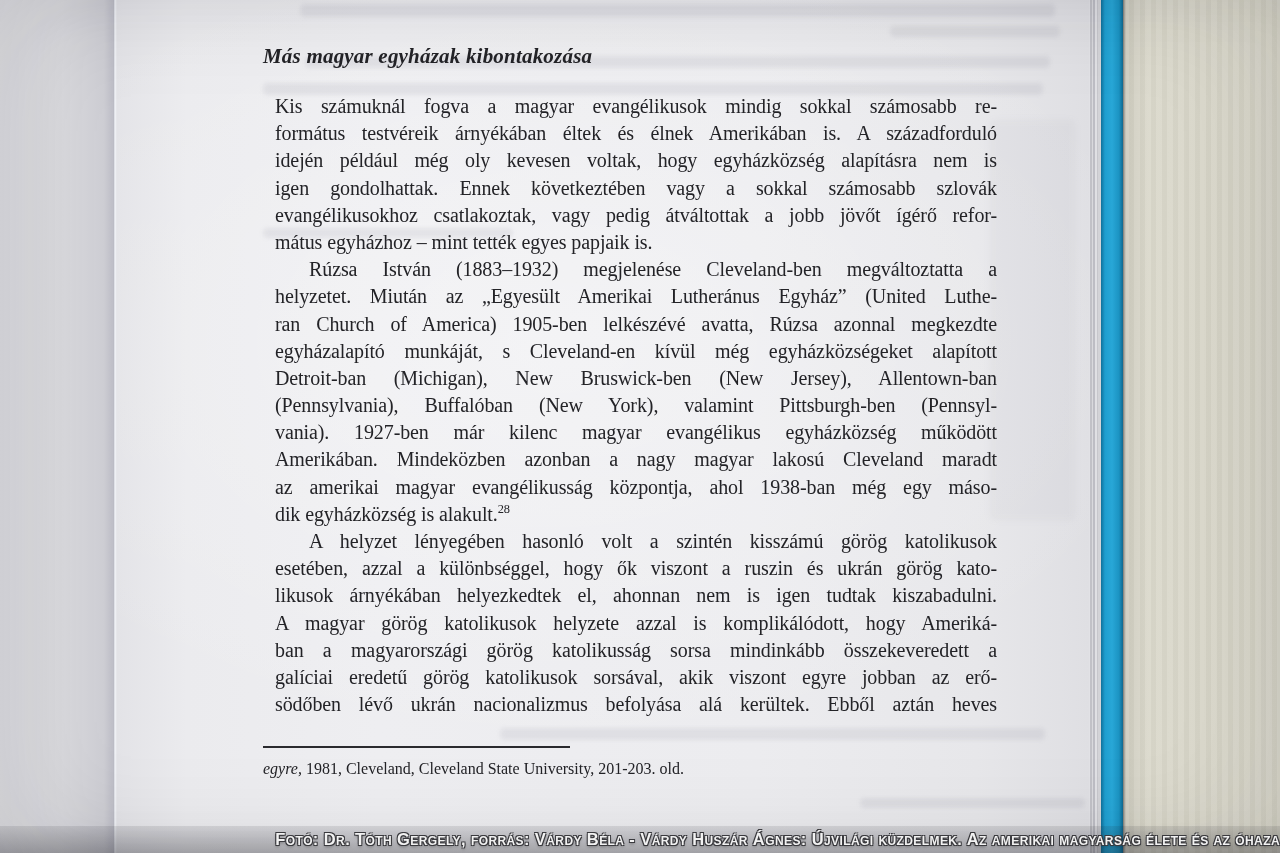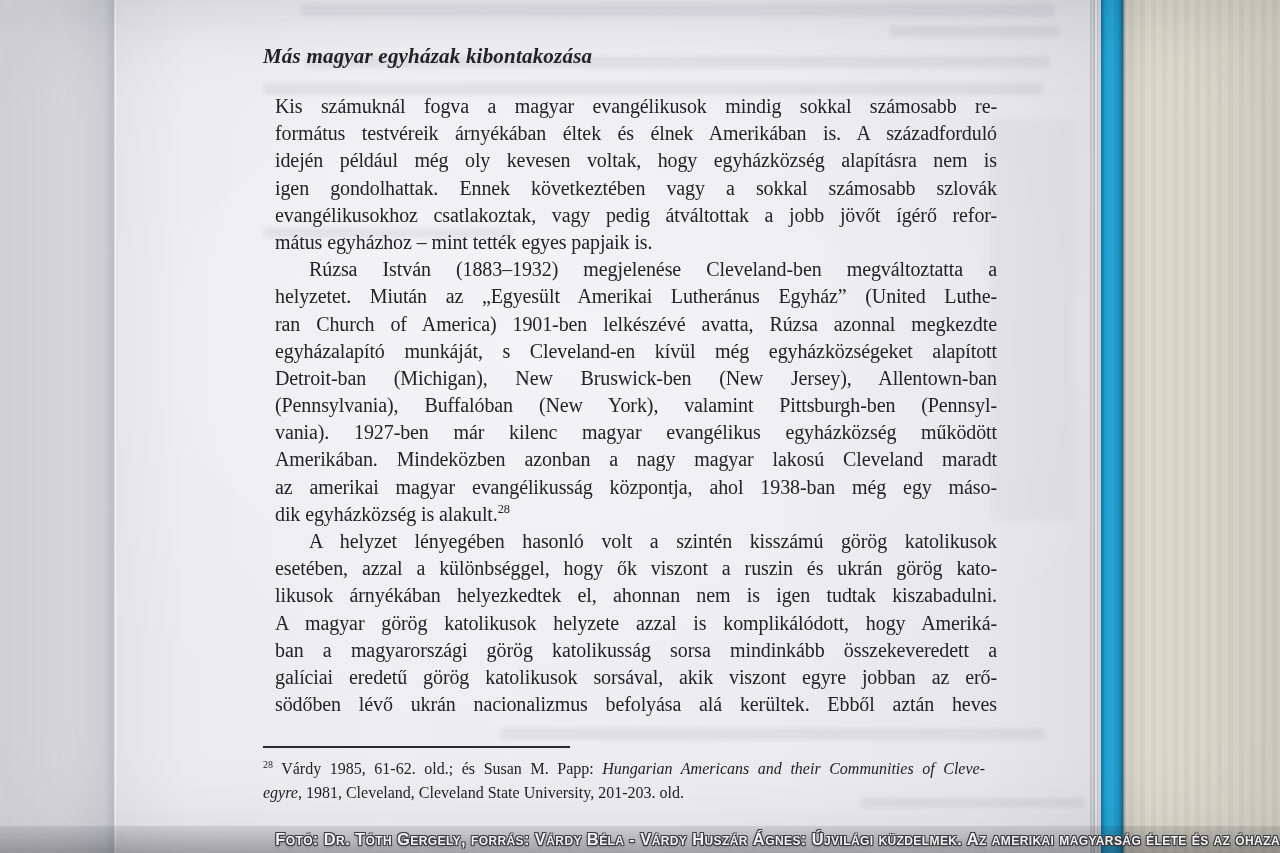--- a/index.html
+++ b/index.html
@@ -133,21 +133,21 @@
         <div class="line"><span>Kis számuknál fogva a magyar evangélikusok mindig sokkal számosabb re-</span></div>
         <div class="line"><span>formátus testvéreik árnyékában éltek és élnek Amerikában is. A századforduló</span></div>
         <div class="line"><span>idején például még oly kevesen voltak, hogy egyházközség alapításra nem is</span></div>
         <div class="line"><span>igen gondolhattak. Ennek következtében vagy a sokkal számosabb szlovák</span></div>
         <div class="line"><span>evangélikusokhoz csatlakoztak, vagy pedig átváltottak a jobb jövőt ígérő refor-</span></div>
         <div class="line nofill"><span>mátus egyházhoz – mint tették egyes papjaik is.</span></div>
       </div>
     <div>
         <div class="line indent"><span>Rúzsa István (1883–1932) megjelenése Cleveland-ben megváltoztatta a</span></div>
         <div class="line"><span>helyzetet. Miután az „Egyesült Amerikai Lutheránus Egyház” (United Luthe-</span></div>
-        <div class="line"><span>ran Church of America) 1901-ben lelkészévé avatta, Rúzsa azonnal megkezdte</span></div>
+        <div class="line"><span>ran Church of America) 1905-ben lelkészévé avatta, Rúzsa azonnal megkezdte</span></div>
         <div class="line"><span>egyházalapító munkáját, s Cleveland-en kívül még egyházközségeket alapított</span></div>
         <div class="line"><span>Detroit-ban (Michigan), New Bruswick-ben (New Jersey), Allentown-ban</span></div>
         <div class="line"><span>(Pennsylvania), Buffalóban (New York), valamint Pittsburgh-ben (Pennsyl-</span></div>
         <div class="line"><span>vania). 1927-ben már kilenc magyar evangélikus egyházközség működött</span></div>
         <div class="line"><span>Amerikában. Mindeközben azonban a nagy magyar lakosú Cleveland maradt</span></div>
         <div class="line"><span>az amerikai magyar evangélikusság központja, ahol 1938-ban még egy máso-</span></div>
         <div class="line nofill"><span>dik egyházközség is alakult.</span><span class="sup">28</span></div>
       </div>
     <div>
         <div class="line indent"><span>A helyzet lényegében hasonló volt a szintén kisszámú görög katolikusok</span></div>
@@ -155,21 +155,20 @@
         <div class="line"><span>likusok árnyékában helyezkedtek el, ahonnan nem is igen tudtak kiszabadulni.</span></div>
         <div class="line"><span>A magyar görög katolikusok helyzete azzal is komplikálódott, hogy Ameriká-</span></div>
         <div class="line"><span>ban a magyarországi görög katolikusság sorsa mindinkább összekeveredett a</span></div>
         <div class="line"><span>galíciai eredetű görög katolikusok sorsával, akik viszont egyre jobban az erő-</span></div>
         <div class="line"><span>södőben lévő ukrán nacionalizmus befolyása alá kerültek. Ebből aztán heves</span></div>
       </div>
   </div>
 
   <div class="fn-rule"></div>
   <div class="footnote">
-      <div class="line"><span class="sup">28</span><span> Várdy 1985, 61-62. old.; és Susan M. Papp: </span><span class="i">Hungarian Americans and their Communities of Cleve-</span></div>
       <div class="line nofill"><span class="i">egyre,</span><span> 1981, Cleveland, Cleveland State University, 201-203. old.</span></div>
     </div>
 
   <div class="vignette"></div>
 
   <div class="caption-bar">
     <span class="caption-text">Fotó: Dr. Tóth Gergely, forrás: Várdy Béla - Várdy Huszár Ágnes: Újvilági küzdelmek. Az amerikai magyarság élete és az óhaza</span>
   </div>
 
 </div>

